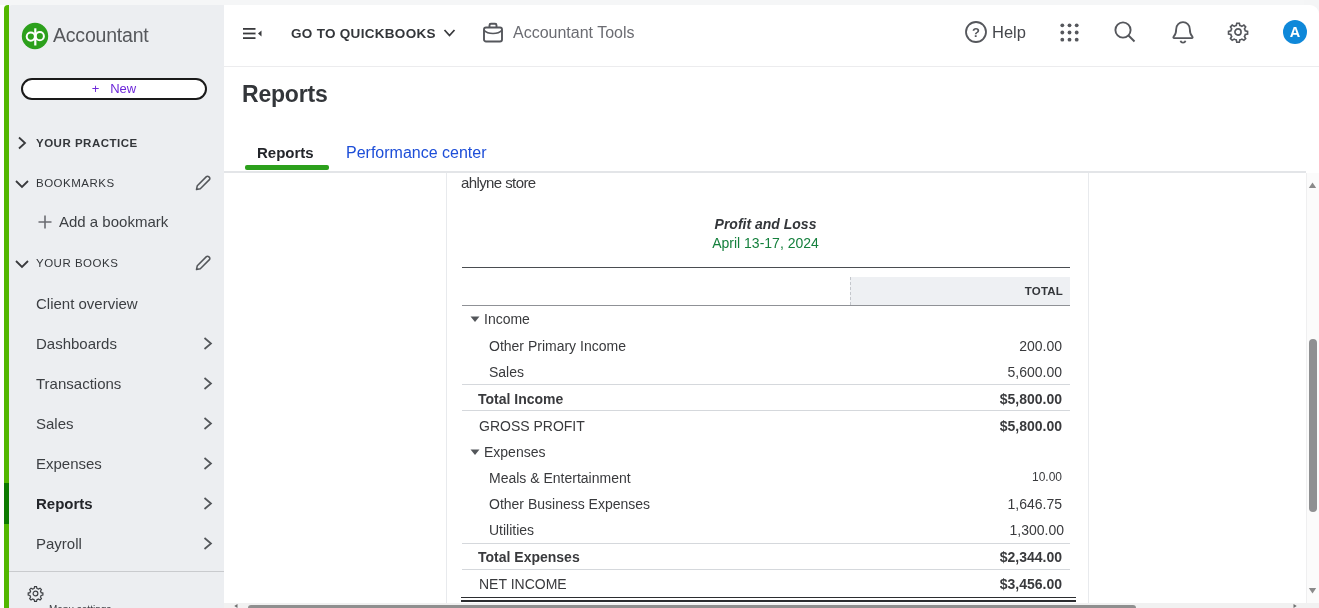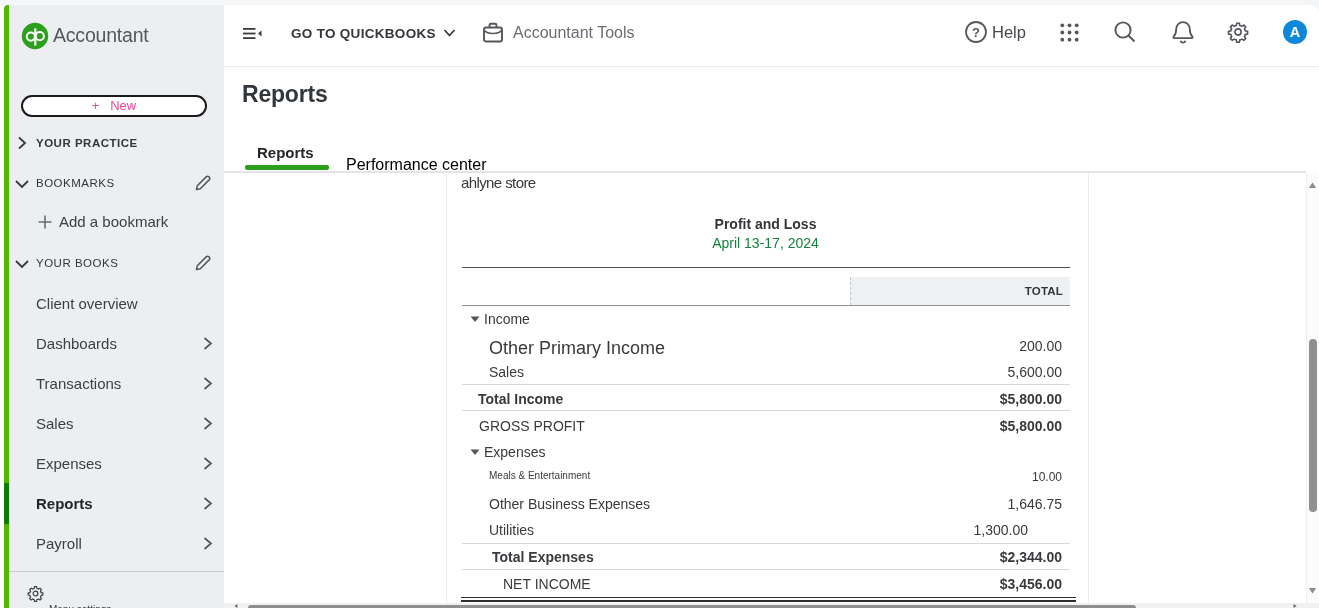--- a/index.html
+++ b/index.html
@@ -20,21 +20,21 @@
 <div class="abs" style="left:4px;top:483px;width:5px;height:41px;background:#0d7a00;"></div>
 
 <svg class="abs" style="left:21px;top:22px;" width="28" height="28" viewBox="0 0 28 28">
   <circle cx="14" cy="14" r="13.2" fill="#2ca01c"></circle>
   <line x1="14.3" y1="6.3" x2="14.3" y2="23.5" stroke="#fff" stroke-width="2.2"></line>
   <circle cx="9.8" cy="14.6" r="4.1" fill="none" stroke="#fff" stroke-width="2"></circle>
   <circle cx="18.8" cy="14.2" r="4.1" fill="none" stroke="#fff" stroke-width="2"></circle>
 </svg>
 <div class="abs" style="left:53px;top:23.5px;font-size:19.5px;color:#56585c;letter-spacing:-0.2px;">Accountant</div>
 
-<div class="abs" style="left:21px;top:77.5px;width:186px;height:22px;border:2px solid #1a1a1a;border-radius:11.5px;background:#fff;text-align:center;font-size:13px;line-height:18px;color:#ec4899;margin-top:17px;">+&nbsp;&nbsp; New</div>
+<div class="abs" style="left:21px;top:77.5px;width:186px;height:22px;border:2px solid #1a1a1a;border-radius:11.5px;background:#fff;text-align:center;font-size:13px;line-height:18px;color:#6d28d9;">+&nbsp;&nbsp; New</div>
 
 <svg class="abs" style="left:14px;top:135px;" width="16" height="16" viewBox="0 0 16 16">
     <path d="M5 2.5 L11 8 L5 13.5" fill="none" stroke="#393a3d" stroke-width="1.8"></path>
   </svg>
 <div class="abs" style="left:36px;top:137px;font-size:11.5px;font-weight:bold;letter-spacing:0.5px;color:#33363a;">YOUR PRACTICE</div>
 
 <svg class="abs" style="left:13px;top:176px;" width="18" height="16" viewBox="0 0 18 16">
     <path d="M3 5 L9 11 L15 5" fill="none" stroke="#393a3d" stroke-width="1.8"></path>
   </svg>
 <div class="abs" style="left:36px;top:177px;font-size:11.5px;font-weight:normal;letter-spacing:0.5px;color:#33363a;">BOOKMARKS</div>
@@ -141,76 +141,76 @@
 
 <svg class="abs" style="left:1227px;top:21px;" width="22" height="22" viewBox="0 0 20 20">
   <path d="M10 2 l1.2 0 l0.5 2.1 a6 6 0 0 1 1.8 0.75 l1.85 -1.1 l1.6 1.6 l-1.1 1.85 a6 6 0 0 1 0.75 1.8 l2.1 0.5 l0 2.3 l-2.1 0.5 a6 6 0 0 1 -0.75 1.8 l1.1 1.85 l-1.6 1.6 l-1.85 -1.1 a6 6 0 0 1 -1.8 0.75 l-0.5 2.1 l-2.3 0 l-0.5 -2.1 a6 6 0 0 1 -1.8 -0.75 l-1.85 1.1 l-1.6 -1.6 l1.1 -1.85 a6 6 0 0 1 -0.75 -1.8 l-2.1 -0.5 l0 -2.3 l2.1 -0.5 a6 6 0 0 1 0.75 -1.8 l-1.1 -1.85 l1.6 -1.6 l1.85 1.1 a6 6 0 0 1 1.8 -0.75 l0.5 -2.1 z M10 7.2 a2.8 2.8 0 1 0 0 5.6 a2.8 2.8 0 1 0 0 -5.6" fill="none" stroke="#55575c" stroke-width="1.5"></path>
 </svg>
 
 <div class="abs" style="left:1283px;top:20px;width:24px;height:24px;border-radius:50%;background:#0f88d9;color:#fff;font-size:14.5px;font-weight:bold;text-align:center;line-height:24px;">A</div>
 
 <div class="abs" style="left:242px;top:81px;font-size:23px;font-weight:bold;letter-spacing:-0.2px;color:#33363a;">Reports</div>
 
 <div class="abs" style="left:257px;top:144px;font-size:15px;font-weight:bold;color:#23252a;">Reports</div>
-<div class="abs" style="left:346px;top:144px;font-size:16px;color:#000000;margin-top:12px;">Performance center</div>
+<div class="abs" style="left:346px;top:144px;font-size:16px;color:#1d4ed8;">Performance center</div>
 <div class="abs" style="left:245px;top:165px;width:84px;height:5px;background:#2ca01c;border-radius:2px;"></div>
 <div class="abs" style="left:224px;top:171px;width:1082px;height:1.5px;background:#e3e5e8;"></div>
 
 <div class="abs" style="left:446px;top:173px;width:1px;height:435px;background:#e8eaed;"></div>
 <div class="abs" style="left:1088px;top:173px;width:1px;height:435px;background:#e8eaed;"></div>
 
 <div class="abs" style="left:461px;top:174px;width:609px;text-align:left;font-size:15px;letter-spacing:-0.6px;color:#393a3d;">ahlyne store</div>
-<div class="abs" style="left:461px;top:216px;width:609px;text-align:center;font-size:14px;font-weight:bold;color:#33363a;">Profit and Loss</div>
+<div class="abs" style="left:461px;top:216px;width:609px;text-align:center;font-size:14px;font-weight:bold;color:#33363a;font-style:italic;">Profit and Loss</div>
 <div class="abs" style="left:461px;top:235px;width:609px;text-align:center;font-size:14px;color:#15803d;">April 13-17, 2024</div>
 
 <div class="abs" style="left:462px;top:267px;width:608px;height:1.3px;background:#4a4d51;"></div>
 
 <div class="abs" style="left:850px;top:277px;width:220px;height:28px;background:#eef0f3;border-left:1px dashed #c4c7cc;"></div>
 <div class="abs" style="left:850px;top:284.5px;width:213px;text-align:right;font-size:11.5px;font-weight:bold;letter-spacing:0.2px;color:#33363a;">TOTAL</div>
 <div class="abs" style="left:462px;top:305px;width:608px;height:1px;background:#8f9196;"></div>
 
 <svg class="abs" style="left:470px;top:315px;" width="10" height="8" viewBox="0 0 10 8">
     <path d="M0.5 1.5 L9.5 1.5 L5 7 Z" fill="#53565a"></path>
   </svg>
 <div class="abs" style="left:484px;top:311px;font-size:14px;">Income</div>
 
-<div class="abs" style="left:489px;top:338px;font-size:18px;text-align:center;">Other Primary Income</div>
+<div class="abs" style="left:489px;top:338px;font-size:14px;text-align:center;">Other Primary Income</div>
 <div class="abs" style="left:862px;top:338px;width:200px;text-align:right;font-size:14px;">200.00</div>
 
 <div class="abs" style="left:489px;top:364px;font-size:14px;">Sales</div>
 <div class="abs" style="left:862px;top:364px;width:200px;text-align:right;font-size:14px;">5,600.00</div>
 
 <div class="abs" style="left:462px;top:384px;width:608px;height:1px;background:#d5d8dc;"></div>
 <div class="abs" style="left:478px;top:391px;font-size:14px;font-weight:bold;">Total Income</div>
 <div class="abs" style="left:862px;top:391px;width:200px;text-align:right;font-size:14px;font-weight:bold;">$5,800.00</div>
 <div class="abs" style="left:462px;top:410px;width:608px;height:1px;background:#d5d8dc;"></div>
 
 <div class="abs" style="left:479px;top:418px;font-size:14px;">GROSS PROFIT</div>
 <div class="abs" style="left:862px;top:418px;width:200px;text-align:right;font-size:14px;font-weight:bold;">$5,800.00</div>
 
 <svg class="abs" style="left:470px;top:448px;" width="10" height="8" viewBox="0 0 10 8">
     <path d="M0.5 1.5 L9.5 1.5 L5 7 Z" fill="#53565a"></path>
   </svg>
 <div class="abs" style="left:484px;top:444px;font-size:14px;">Expenses</div>
 
-<div class="abs" style="left:489px;top:470px;font-size:10px;">Meals &amp; Entertainment</div>
+<div class="abs" style="left:489px;top:470px;font-size:14px;">Meals &amp; Entertainment</div>
 <div class="abs" style="left:862px;top:470px;width:200px;text-align:right;font-size:12px;">10.00</div>
 
 <div class="abs" style="left:489px;top:496px;font-size:14px;">Other Business Expenses</div>
 <div class="abs" style="left:862px;top:496px;width:200px;text-align:right;font-size:14px;">1,646.75</div>
 
 <div class="abs" style="left:489px;top:522px;font-size:14px;">Utilities</div>
-<div class="abs" style="left:828px;top:522px;width:200px;text-align:right;font-size:14px;">1,300.00</div>
+<div class="abs" style="left:864px;top:522px;width:200px;text-align:right;font-size:14px;">1,300.00</div>
 
 <div class="abs" style="left:462px;top:543px;width:608px;height:1px;background:#d5d8dc;"></div>
-<div class="abs" style="left:492px;top:549px;font-size:14px;font-weight:bold;">Total Expenses</div>
+<div class="abs" style="left:478px;top:549px;font-size:14px;font-weight:bold;">Total Expenses</div>
 <div class="abs" style="left:862px;top:549px;width:200px;text-align:right;font-size:14px;font-weight:bold;">$2,344.00</div>
 <div class="abs" style="left:462px;top:569px;width:608px;height:1px;background:#d5d8dc;"></div>
 
-<div class="abs" style="left:479px;top:576px;font-size:14px;margin-left:24px;">NET INCOME</div>
+<div class="abs" style="left:479px;top:576px;font-size:14px;">NET INCOME</div>
 <div class="abs" style="left:862px;top:576px;width:200px;text-align:right;font-size:14px;font-weight:bold;">$3,456.00</div>
 <div class="abs" style="left:461px;top:596.5px;width:615px;height:1.5px;background:#2b2d30;"></div>
 <div class="abs" style="left:461px;top:600px;width:615px;height:1.5px;background:#2b2d30;"></div>
 
 <div class="abs" style="left:1306px;top:173px;width:13px;height:430px;background:#fbfbfb;border-left:1px solid #efeff0;"></div>
 <svg class="abs" style="left:1308px;top:181px;" width="9" height="9" viewBox="0 0 9 9">
     <path d="M4.5 1.5 L8.2 7 H0.8 Z" fill="#8a8a8a"></path>
   </svg>
 <svg class="abs" style="left:1308px;top:586px;" width="9" height="9" viewBox="0 0 9 9">
     <path d="M4.5 7.5 L8.2 2 H0.8 Z" fill="#8a8a8a"></path>

